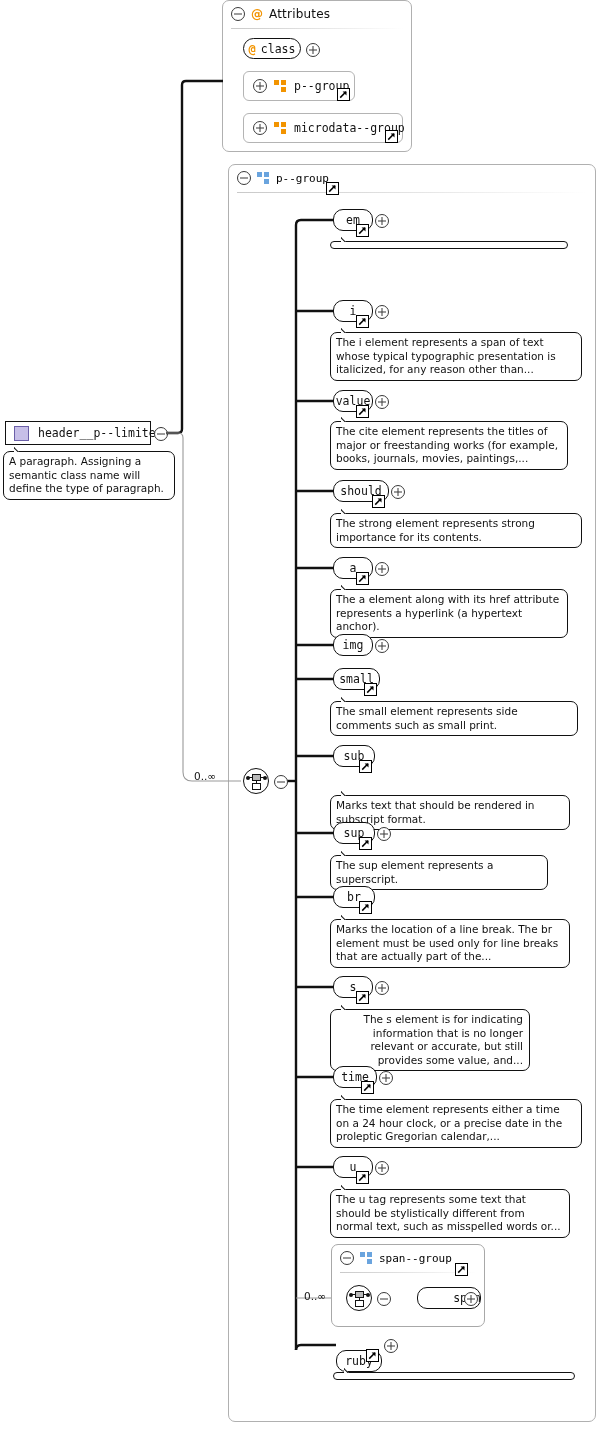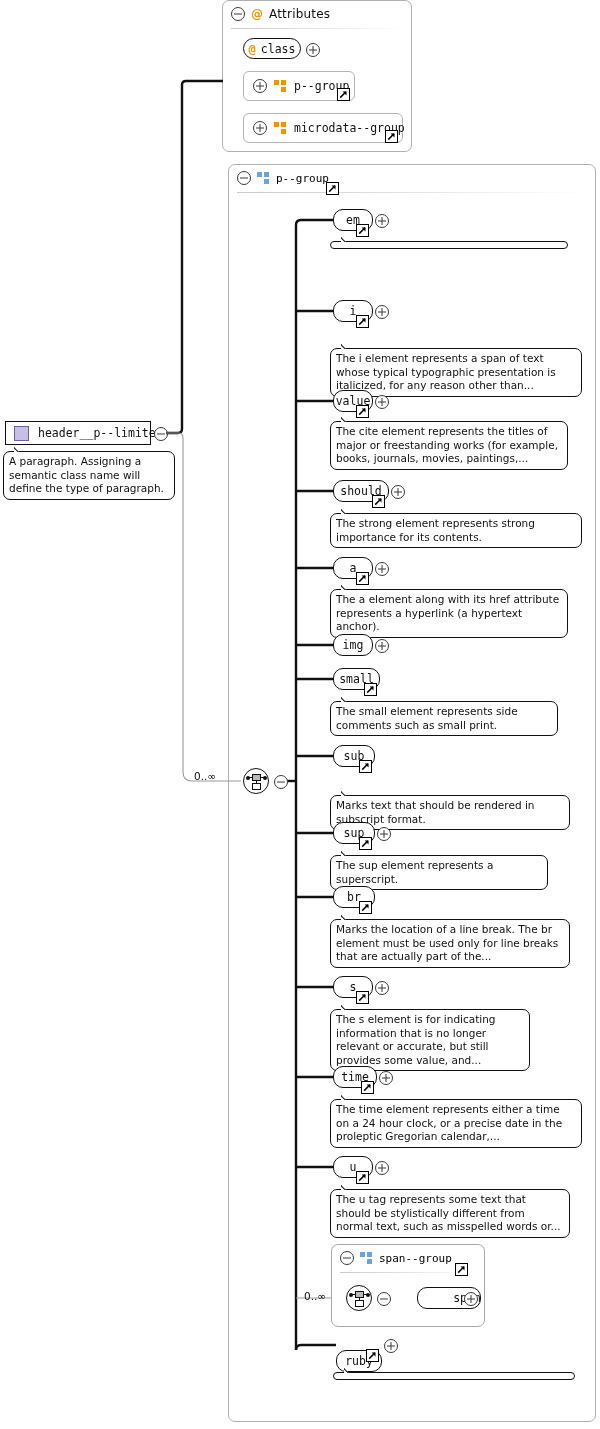--- a/index.html
+++ b/index.html
@@ -290,21 +290,21 @@
 <div class="pill" style="left:333px;top:300px;width:40px;">
   <span>i</span>
 </div>
 <div class="linkbadge" style="left:356px;top:315px;">
   <svg width="9" height="9" viewBox="0 0 9 9">
       <path d="M1.2 7.6 L7.0 1.8" stroke="#000" stroke-width="1.5"></path>
       <path d="M3.6 1.5 L7.5 1.5 L7.5 5.4 Z" fill="#000"></path>
     </svg>
 </div>
 <span class="circ plus" style="position:absolute;left:375px;top:305px;"></span>
-<div class="anno" style="left:330px;top:348px;width:252px;">
+<div class="anno" style="left:330px;top:332px;width:252px;">
   <span class="tail"></span>
   <span>The i element represents a span of text whose typical typographic presentation is italicized, for any reason other than...</span>
 </div>
 
 <div class="pill" style="left:333px;top:390px;width:40px;">
   <span>value</span>
 </div>
 <div class="linkbadge" style="left:356px;top:405px;">
   <svg width="9" height="9" viewBox="0 0 9 9">
       <path d="M1.2 7.6 L7.0 1.8" stroke="#000" stroke-width="1.5"></path>
@@ -354,21 +354,21 @@
 
 <div class="pill" style="left:333px;top:668px;width:47px;">
   <span>small</span>
 </div>
 <div class="linkbadge" style="left:364px;top:683px;">
   <svg width="9" height="9" viewBox="0 0 9 9">
       <path d="M1.2 7.6 L7.0 1.8" stroke="#000" stroke-width="1.5"></path>
       <path d="M3.6 1.5 L7.5 1.5 L7.5 5.4 Z" fill="#000"></path>
     </svg>
 </div>
-<div class="anno" style="left:330px;top:701px;width:228px;">
+<div class="anno" style="left:330px;top:701px;width:248px;">
   <span class="tail"></span>
   <span>The small element represents side comments such as small print.</span>
 </div>
 
 <div class="pill" style="left:333px;top:745px;width:42px;">
   <span>sub</span>
 </div>
 <div class="linkbadge" style="left:359px;top:760px;">
   <svg width="9" height="9" viewBox="0 0 9 9">
       <path d="M1.2 7.6 L7.0 1.8" stroke="#000" stroke-width="1.5"></path>
@@ -412,21 +412,21 @@
 <div class="pill" style="left:333px;top:976px;width:40px;">
   <span>s</span>
 </div>
 <div class="linkbadge" style="left:356px;top:991px;">
   <svg width="9" height="9" viewBox="0 0 9 9">
       <path d="M1.2 7.6 L7.0 1.8" stroke="#000" stroke-width="1.5"></path>
       <path d="M3.6 1.5 L7.5 1.5 L7.5 5.4 Z" fill="#000"></path>
     </svg>
 </div>
 <span class="circ plus" style="position:absolute;left:375px;top:981px;"></span>
-<div class="anno" style="left:330px;top:1009px;width:200px;">
+<div class="anno" style="left:330px;top:1009px;width:200px;text-align:right;">
   <span class="tail"></span>
   <span>The s element is for indicating information that is no longer relevant or accurate, but still provides some value, and...</span>
 </div>
 
 <div class="pill" style="left:333px;top:1066px;width:44px;">
   <span>time</span>
 </div>
 <div class="linkbadge" style="left:361px;top:1081px;">
   <svg width="9" height="9" viewBox="0 0 9 9">
       <path d="M1.2 7.6 L7.0 1.8" stroke="#000" stroke-width="1.5"></path>

